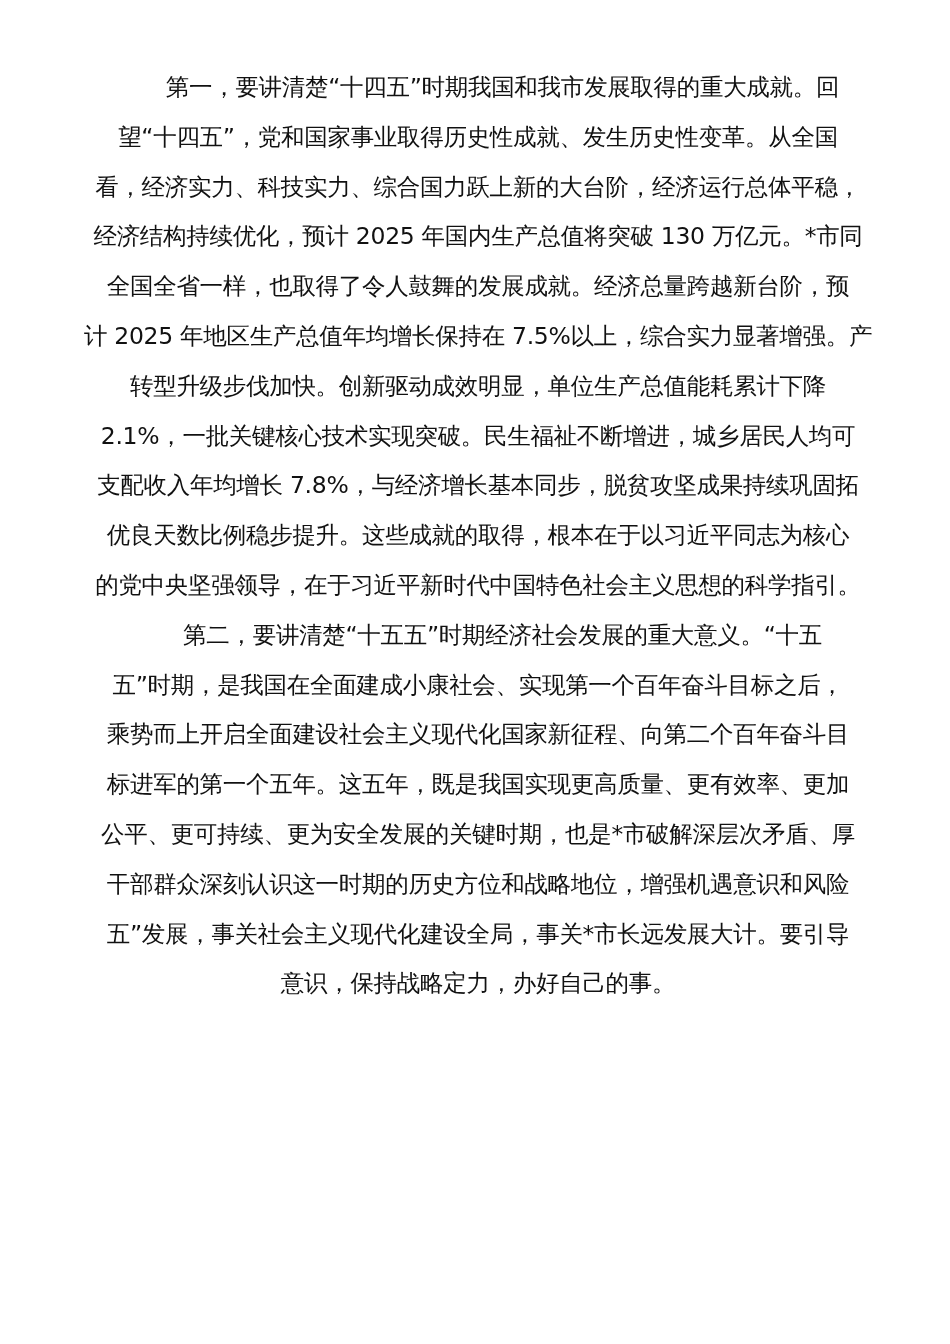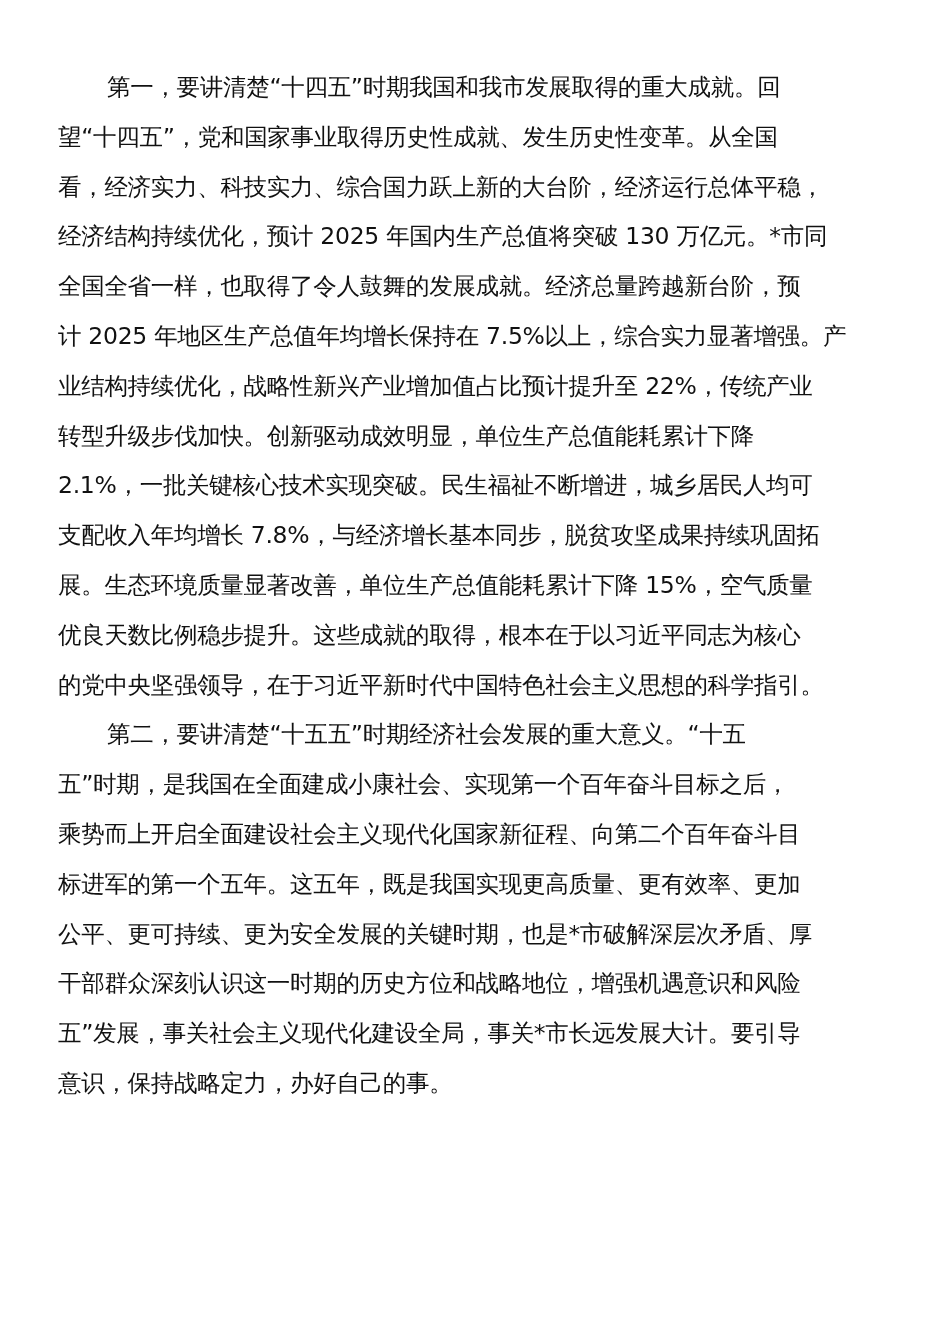--- a/index.html
+++ b/index.html
@@ -20,42 +20,41 @@
       left: 58px;
       top: 63px;
       width: 840px;
     }
     .line {
       height: 49.8px;
       line-height: 49.8px;
       font-size: 23.5px;
       white-space: nowrap;
       letter-spacing: -0.3px;
+      text-align: center;
     }
     .line.indent {
       padding-left: 49px;
     }
   </style>
 </head>
 <body>
 
 <div class="page">
 
   <div class="paragraph">
     <div class="line indent">第一，要讲清楚“十四五”时期我国和我市发展取得的重大成就。回</div>
     <div class="line">望“十四五”，党和国家事业取得历史性成就、发生历史性变革。从全国</div>
     <div class="line">看，经济实力、科技实力、综合国力跃上新的大台阶，经济运行总体平稳，</div>
     <div class="line">经济结构持续优化，预计 2025 年国内生产总值将突破 130 万亿元。*市同</div>
     <div class="line">全国全省一样，也取得了令人鼓舞的发展成就。经济总量跨越新台阶，预</div>
     <div class="line">计 2025 年地区生产总值年均增长保持在 7.5%以上，综合实力显著增强。产</div>
-    <div class="line">业结构持续优化，战略性新兴产业增加值占比预计提升至 22%，传统产业</div>
     <div class="line">转型升级步伐加快。创新驱动成效明显，单位生产总值能耗累计下降</div>
     <div class="line">2.1%，一批关键核心技术实现突破。民生福祉不断增进，城乡居民人均可</div>
     <div class="line">支配收入年均增长 7.8%，与经济增长基本同步，脱贫攻坚成果持续巩固拓</div>
-    <div class="line">展。生态环境质量显著改善，单位生产总值能耗累计下降 15%，空气质量</div>
     <div class="line">优良天数比例稳步提升。这些成就的取得，根本在于以习近平同志为核心</div>
     <div class="line">的党中央坚强领导，在于习近平新时代中国特色社会主义思想的科学指引。</div>
   </div>
 
   <div class="paragraph">
     <div class="line indent">第二，要讲清楚“十五五”时期经济社会发展的重大意义。“十五</div>
     <div class="line">五”时期，是我国在全面建成小康社会、实现第一个百年奋斗目标之后，</div>
     <div class="line">乘势而上开启全面建设社会主义现代化国家新征程、向第二个百年奋斗目</div>
     <div class="line">标进军的第一个五年。这五年，既是我国实现更高质量、更有效率、更加</div>
     <div class="line">公平、更可持续、更为安全发展的关键时期，也是*市破解深层次矛盾、厚</div>

